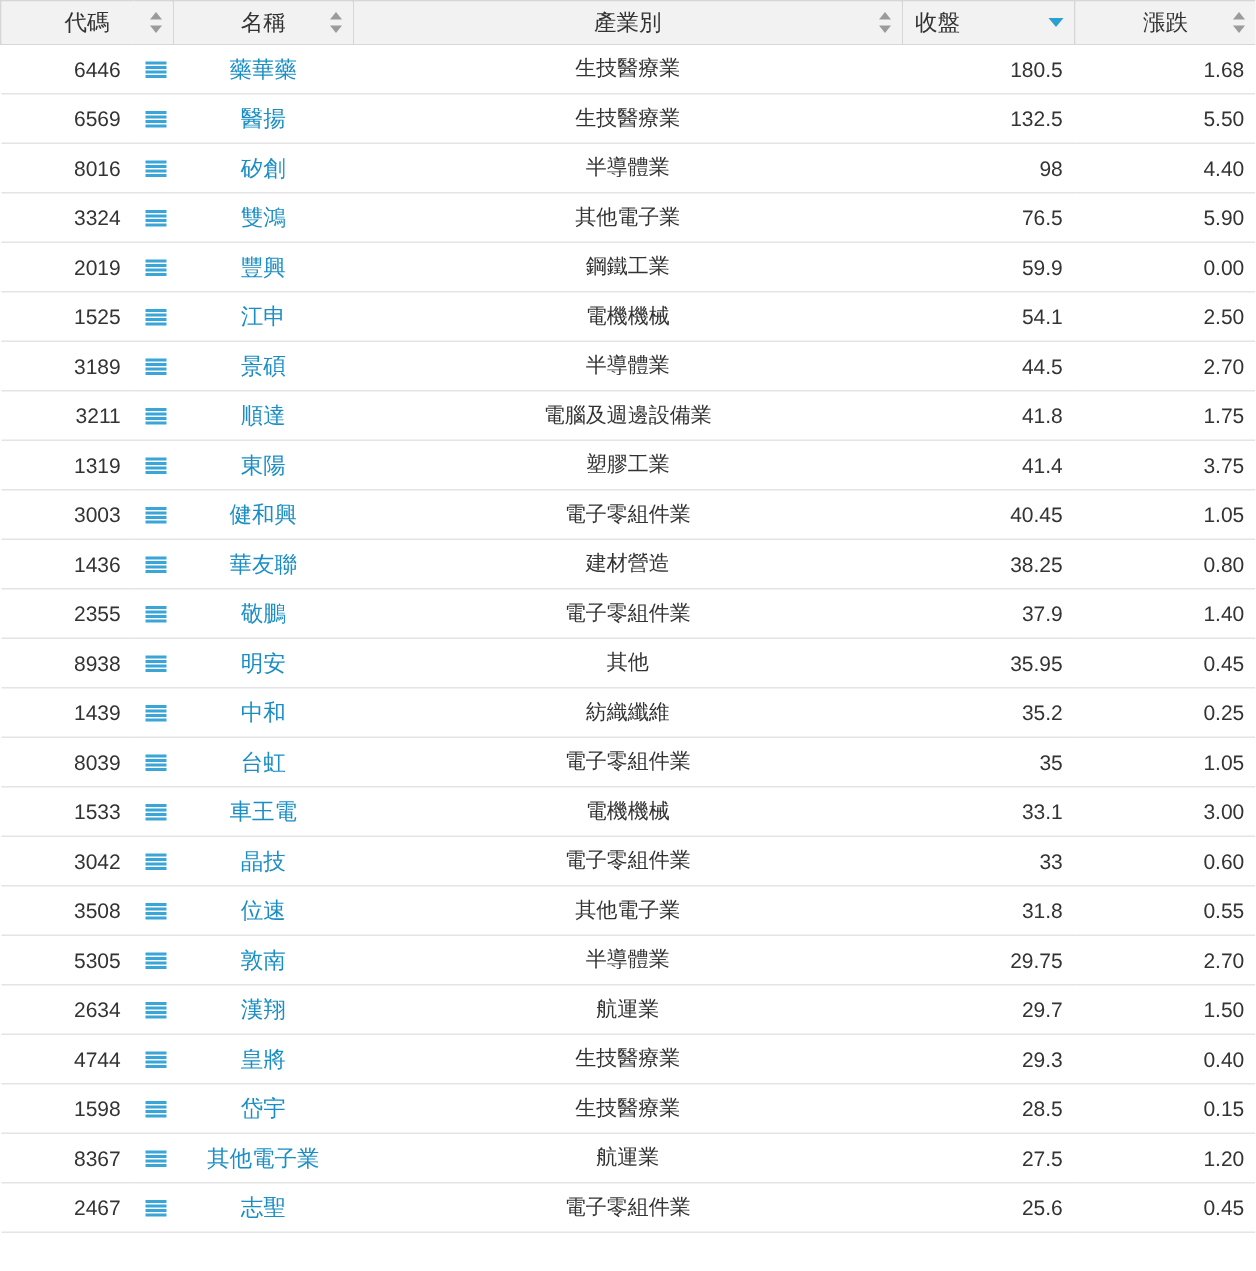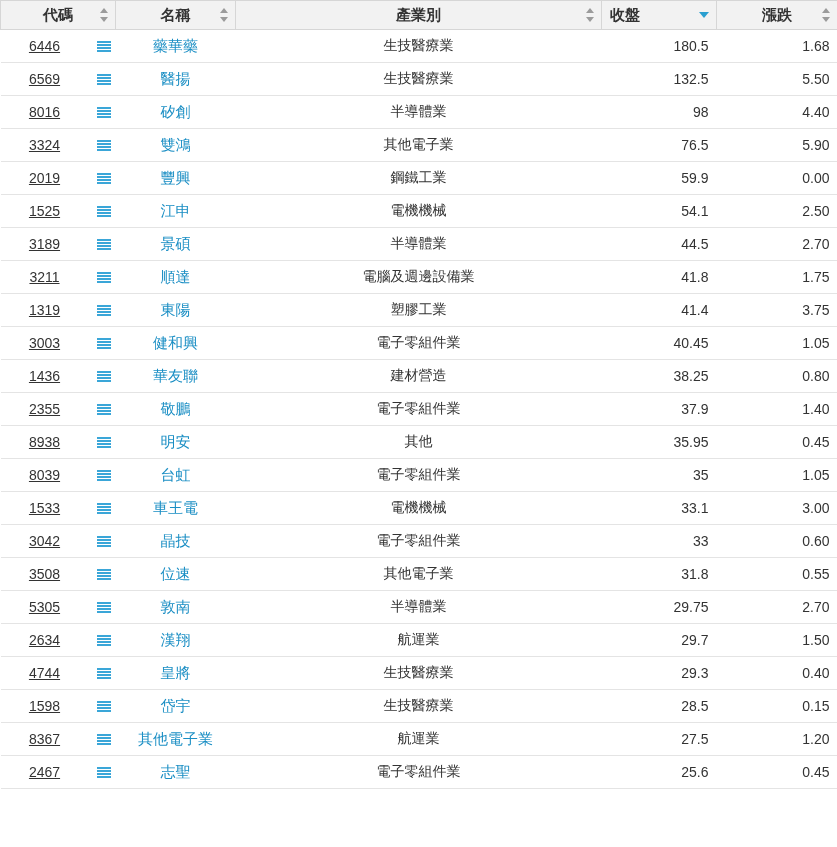--- a/index.html
+++ b/index.html
@@ -20,21 +20,21 @@
     width: 837px;
     border-collapse: collapse;
     table-layout: fixed;
   }
   table.stock-table th {
     background: #f2f2f2;
     border: 1px solid #d6d6d6;
     border-left: none;
     height: 29px;
     font-size: 15px;
-    font-weight: bold;
+    font-weight: normal;
     color: #333;
     padding: 0 8px;
     position: relative;
     white-space: nowrap;
   }
   table.stock-table th:first-child { border-left: 1px solid #d6d6d6; }
   table.stock-table td {
     border-bottom: 1px solid #e4e4e4;
     height: 33px;
     font-size: 14px;
@@ -50,21 +50,21 @@
   .c-sector { width: 366px; }
   .c-close  { width: 115px; }
   .c-chg    { width: 121px; }
 
   .th-code   { text-align: center; }
   .th-name   { text-align: center; }
   .th-sector { text-align: center; }
   .th-close  { text-align: left; }
   .th-chg    { text-align: center; }
 
-  td.code   { text-align: center; color: #333; text-decoration: underline; }
+  td.code   { text-align: right; color: #333; }
   td.icon   { text-align: center; padding: 0; }
   td.name   { text-align: center; }
   td.sector { text-align: center; }
   td.close  { text-align: right; padding-right: 10px; }
   td.chg    { text-align: right; padding-right: 10px; }
 
   .name a {
     color: #1a8ec4;
     text-decoration: none;
     font-size: 15px;
@@ -279,20 +279,28 @@
         </tr>
         <tr>
           <td class="code">8938</td>
           <td class="icon"><span class="list-icon"><i></i><i></i><i></i><i></i></span></td>
           <td class="name"><a href="#">明安</a></td>
           <td class="sector">其他</td>
           <td class="close up">35.95</td>
           <td class="chg up">0.45</td>
         </tr>
         <tr>
+          <td class="code">1439</td>
+          <td class="icon"><span class="list-icon"><i></i><i></i><i></i><i></i></span></td>
+          <td class="name"><a href="#">中和</a></td>
+          <td class="sector">紡織纖維</td>
+          <td class="close up">35.2</td>
+          <td class="chg up">0.25</td>
+        </tr>
+        <tr>
           <td class="code">8039</td>
           <td class="icon"><span class="list-icon"><i></i><i></i><i></i><i></i></span></td>
           <td class="name"><a href="#">台虹</a></td>
           <td class="sector">電子零組件業</td>
           <td class="close up">35</td>
           <td class="chg up">1.05</td>
         </tr>
         <tr>
           <td class="code">1533</td>
           <td class="icon"><span class="list-icon"><i></i><i></i><i></i><i></i></span></td>

